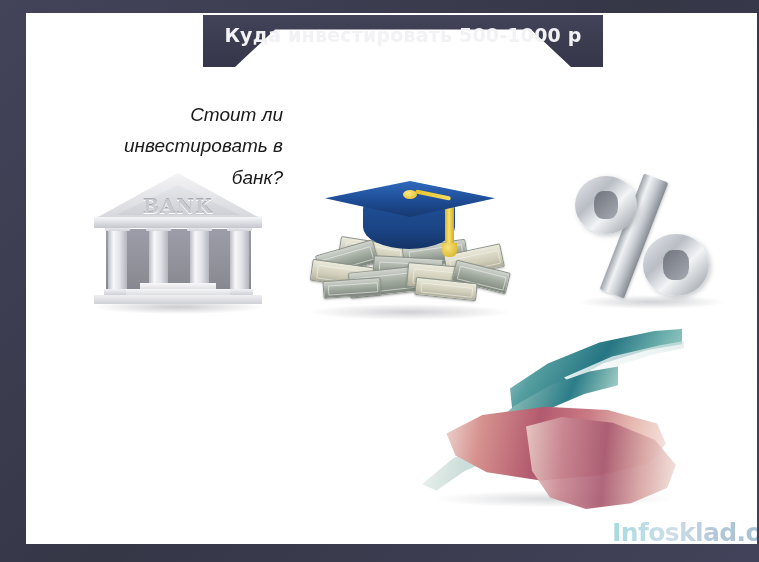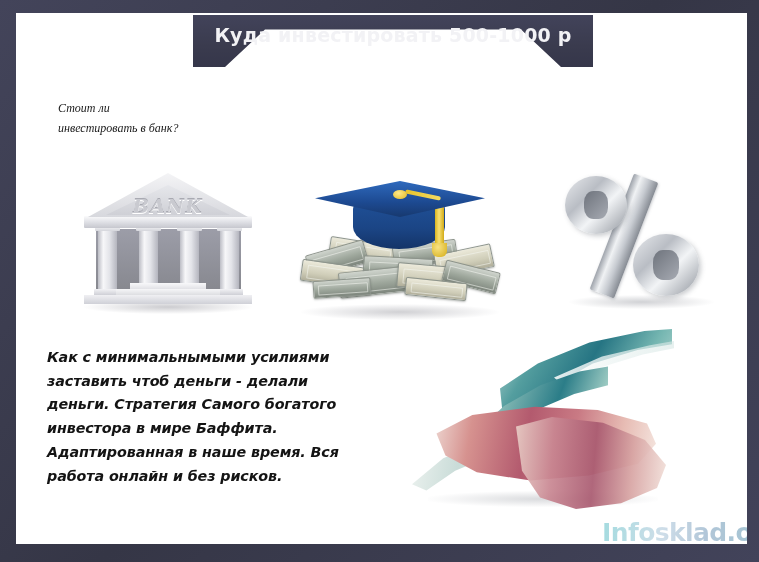--- a/index.html
+++ b/index.html
@@ -15,21 +15,21 @@
   #slide {
     position: relative;
     width: 759px;
     height: 562px;
     background: #3b3c50;
     background: linear-gradient(135deg, #43445a 0%, #353646 50%, #42435a 100%);
   }
 
   #canvas {
     position: absolute;
-    left: 16px;
+    left: 26px;
     top: 13px;
     width: 731px;
     height: 531px;
     background: #ffffff;
     overflow: hidden;
   }
 
   
   #ribbon {
     position: absolute;
@@ -56,37 +56,37 @@
     font-family: "DejaVu Sans", sans-serif;
     font-size: 19px;
     font-weight: 700;
     letter-spacing: 0.2px;
     white-space: nowrap;
   }
 
   
   .heading {
     position: absolute;
-    text-align: left;
+    text-align: right;
     color: #1a1a1a;
-    font-family: Liberation Serif, serif;
-    font-size: 12px;
+    font-family: Liberation Sans, sans-serif;
+    font-size: 19px;
     font-weight: 400;
     line-height: 1.65;
     font-style: italic;
   }
   #heading-bank    { left: 42px;  top: 86px;  width: 215px; }
   #heading-edu     { left: 282px; top: 88px;  width: 200px; }
   #heading-percent { left: 505px; top: 83px;  width: 205px; }
 
   
   .illus { position: absolute; }
 
   
-  #img-bank { left: 62px; top: 158px; width: 180px; height: 145px; font-style: italic; }
+  #img-bank { left: 62px; top: 158px; width: 180px; height: 145px; }
 
   .bank-shadow {
     position: absolute; left: 6px; bottom: 2px; width: 168px; height: 14px;
     background: radial-gradient(ellipse at 50% 50%, rgba(120,120,130,.38) 0%, rgba(255,255,255,0) 72%);
   }
   .bank-pediment {
     position: absolute; left: 10px; top: 2px; width: 160px; height: 44px;
     background: linear-gradient(180deg, #f4f4f6 0%, #d7d8dd 100%);
     -webkit-clip-path: polygon(50% 0, 100% 100%, 0 100%);
     clip-path: polygon(50% 0, 100% 100%, 0 100%);
@@ -374,21 +374,20 @@
     </div>
 
 
     <div class="illus" id="img-percent">
       <div class="pct-shadow"></div>
       <div class="pct-bar"></div>
       <div class="pct-ring" id="pct-ring-top"></div>
       <div class="pct-ring" id="pct-ring-bot"></div>
     </div>
 
-    <div id="body-text">Как с минимальнымыми усилиями заставить чтоб деньги - делали деньги. Стратегия Самого богатого инвестора в мире Баффита. Адаптированная в наше время. Вся работа онлайн и без рисков.</div>
 
     <div class="illus" id="img-rubles">
       <div class="note-shadow"></div>
       <div class="note-pale"></div>
       <div class="note-teal"></div>
       <div class="note-edge"></div>
       <div class="note-teal2"></div>
       <div class="note-pink"></div>
       <div class="note-pink-band"></div>
     </div>

